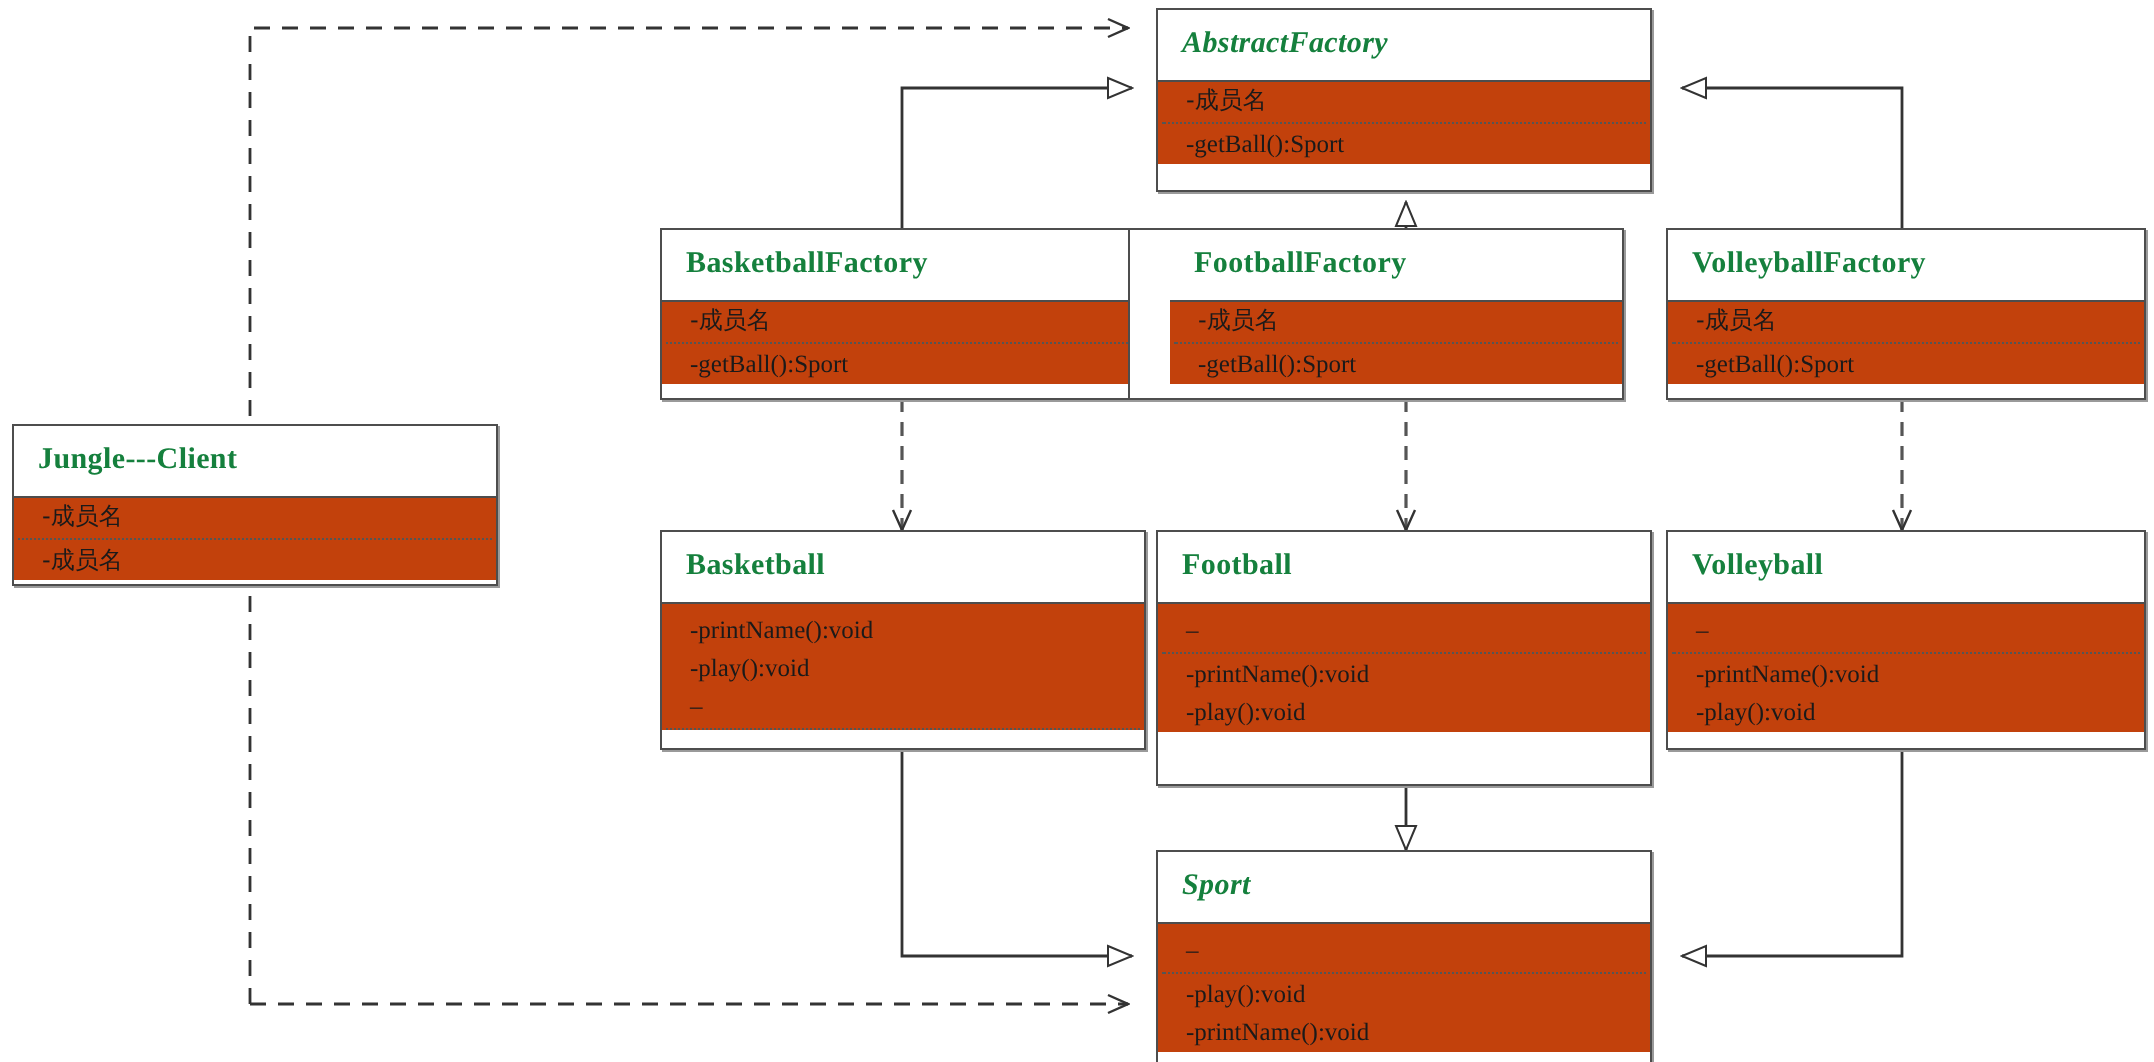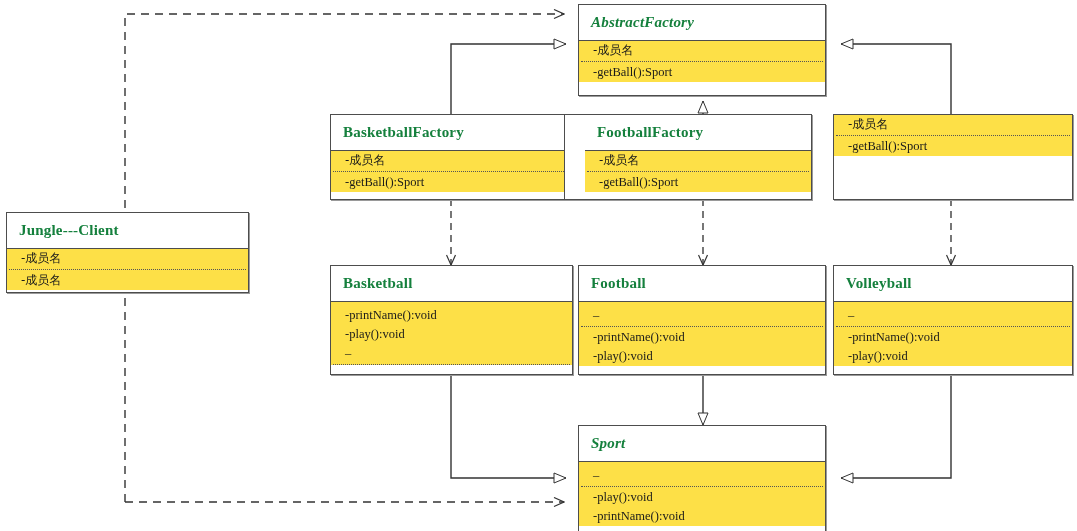--- a/index.html
+++ b/index.html
@@ -24,21 +24,21 @@
     font-size:15px;
     color:#15803d;
     background:#ffffff;
     border-bottom:1px solid #4d4d4d;
     letter-spacing:0.2px;
     white-space:nowrap;
   }
   .uml-name.abstract{font-style:italic;}
   .uml-body{
     box-sizing:border-box;
-    background:#fde047;
+    background:#c2410c;
     padding:0;
   }
   .uml-row{
     box-sizing:border-box;
     padding:2px 10px 2px 14px;
     font-size:12.5px;
     color:#1a1a1a;
     white-space:nowrap;
     line-height:15px;
   }
@@ -131,20 +131,21 @@
   <div class="uml-class" style="left:564px;top:114px;width:248px;height:86px;padding-left:20px;">
     <div class="uml-name">FootballFactory</div>
     <div class="uml-body">
       <div class="uml-row cjk">-成员名</div>
       <div class="uml-sep"></div>
       <div class="uml-row">-getBall():Sport</div>
     </div>
   </div>
 
   <div class="uml-class" style="left:833px;top:114px;width:240px;height:86px;">
+    <div class="uml-name">VolleyballFactory</div>
     <div class="uml-body">
       <div class="uml-row cjk">-成员名</div>
       <div class="uml-sep"></div>
       <div class="uml-row">-getBall():Sport</div>
     </div>
   </div>
 
   <div class="uml-class" style="left:6px;top:212px;width:243px;height:81px;">
     <div class="uml-name">Jungle---Client</div>
     <div class="uml-body">
@@ -157,21 +158,21 @@
   <div class="uml-class" style="left:330px;top:265px;width:243px;height:110px;">
     <div class="uml-name">Basketball</div>
     <div class="uml-body" style="padding-top:4px;">
       <div class="uml-row">-printName():void</div>
       <div class="uml-row">-play():void</div>
       <div class="uml-row">–</div>
       <div class="uml-sep"></div>
     </div>
   </div>
 
-  <div class="uml-class" style="left:578px;top:265px;width:248px;height:110px;">
+  <div class="uml-class" style="left:578px;top:265px;width:248px;height:128px;">
     <div class="uml-name">Football</div>
     <div class="uml-body" style="padding-top:4px;">
       <div class="uml-row">–</div>
       <div class="uml-sep"></div>
       <div class="uml-row">-printName():void</div>
       <div class="uml-row">-play():void</div>
     </div>
   </div>
 
   <div class="uml-class" style="left:833px;top:265px;width:240px;height:110px;">

